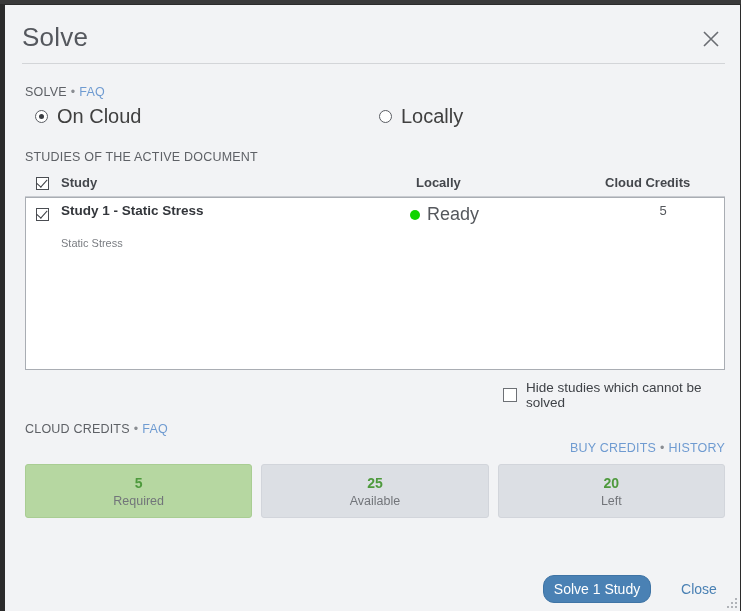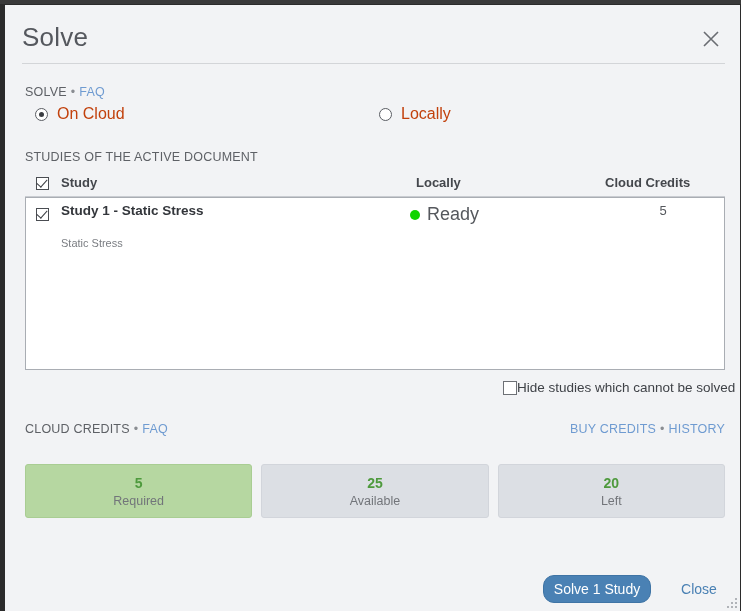--- a/index.html
+++ b/index.html
@@ -68,21 +68,21 @@
   #radio-local { left: 374px; }
   .radio {
     width: 13px; height: 13px; border-radius: 50%;
     border: 1px solid #5a5d63; background: #fff;
     display: inline-block; position: relative; flex: none;
   }
   .radio.checked::after {
     content: ""; position: absolute; left: 3px; top: 3px;
     width: 5px; height: 5px; border-radius: 50%; background: #3a3d42;
   }
-  .radio-label { margin-left: 9px; font-size: 16px; color: #c2410c; }
+  .radio-label { margin-left: 9px; font-size: 20px; color: #404040; }
 
   
   #studies-label { left: 20px; top: 145px; }
 
   #table-header {
     position: absolute; left: 20px; top: 169px; width: 700px; height: 22px;
   }
   .chk {
     width: 13px; height: 13px; border: 1px solid #4a4d52; background: #fff;
     display: inline-block; position: relative; flex: none;
@@ -132,25 +132,25 @@
     position: absolute; left: 625px; top: 5px;
     width: 24px; text-align: center;
     font-size: 13px; color: #55585d;
   }
 
   #hide-row {
     position: absolute; left: 498px; top: 375px;
     display: flex; align-items: center; cursor: pointer;
   }
   #hide-chk { width: 14px; height: 14px; border: 1px solid #6d7075; background: #fff; flex: none; }
-  #hide-label { font-size: 13.5px; color: #3f4247; }
+  #hide-label { margin-left: 9px; font-size: 13.5px; color: #3f4247; }
 
   
   #credits-label { left: 20px; top: 417px; }
-  #credits-links { position: absolute; right: 15px; top: 417px; font-size: 12.5px; }
+  #credits-links { position: absolute; right: 15px; top: 436px; font-size: 12.5px; }
 
   #credit-boxes {
     position: absolute; left: 20px; top: 459px;
     width: 700px; height: 54px;
     display: flex; gap: 9px;
   }
   .credit-box {
     flex: 1; border-radius: 3px;
     display: flex; flex-direction: column; align-items: center; justify-content: center;
   }

